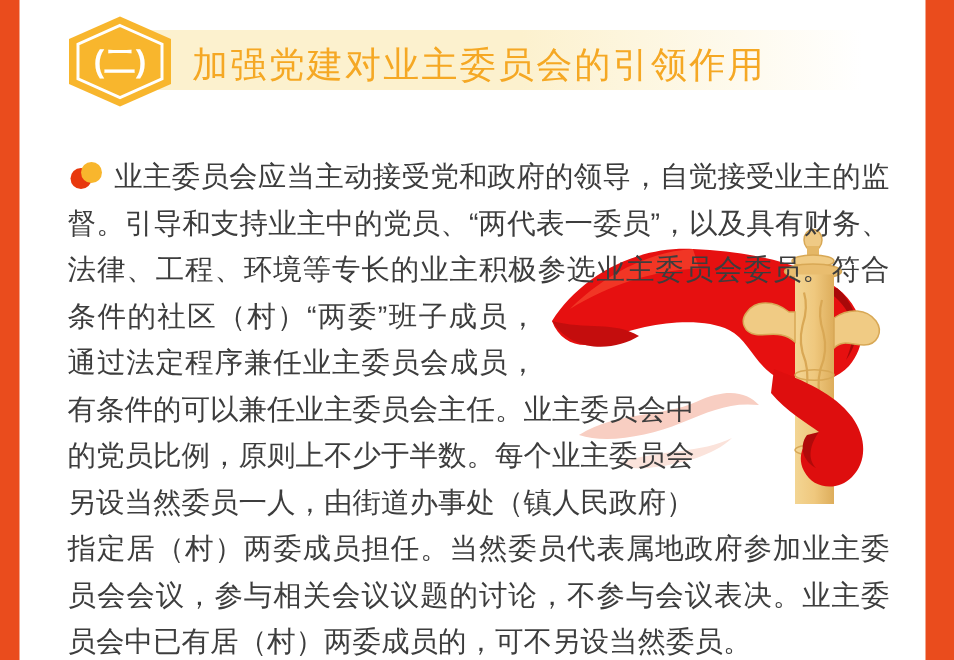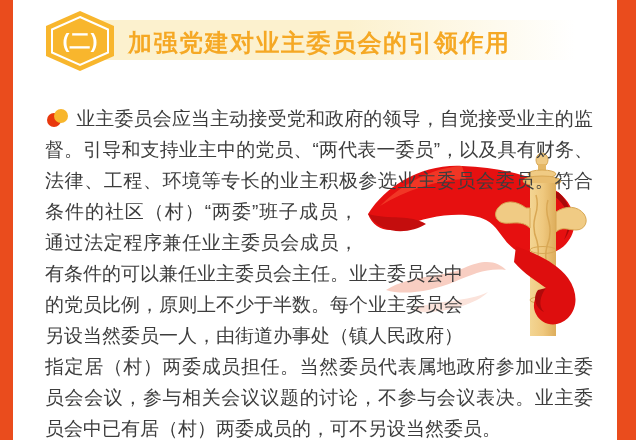--- a/index.html
+++ b/index.html
@@ -8,21 +8,21 @@
   .side-bar{position:absolute;top:0;height:440px;background:#EA4C1D;z-index:6;}
   .side-bar.left{left:0;width:13px;}
   .side-bar.right{right:0;width:19px;}
 
   .title-band{position:absolute;left:70px;top:20px;width:505px;height:40px;
     background:linear-gradient(90deg,#FCF1CE 0%,#FCF1CE 55%,rgba(252,241,206,0) 100%);z-index:1;}
   .badge{position:absolute;left:44px;top:9px;width:72px;height:64px;z-index:3;}
   .badge svg{display:block;}
   .badge .label{position:absolute;left:0;top:0;width:72px;height:64px;display:flex;
     align-items:center;justify-content:center;color:#ffffff;font-size:21px;font-weight:bold;letter-spacing:0px;}
-  .section-title{position:absolute;left:128px;top:27px;font-size:24px;font-weight:bold;
+  .section-title{position:absolute;left:128px;top:27px;font-size:24px;font-weight:normal;
     color:#F5A824;letter-spacing:1.5px;z-index:2;white-space:nowrap;}
 
   .content{position:absolute;left:45px;top:84px;width:548px;font-size:19px;line-height:31px;
     color:#3D3D3D;text-align:justify;z-index:2;}
   .bullet{display:inline-block;position:relative;width:26px;height:18px;vertical-align:-2px;margin-right:5px;}
   .bullet .c-red{position:absolute;left:2px;top:4px;width:14px;height:14px;border-radius:50%;background:#E8380D;}
   .bullet .c-gold{position:absolute;left:9px;top:0px;width:14px;height:14px;border-radius:50%;background:#F8B62D;}
   .sp1{float:right;clear:right;width:235px;height:62px;}
   .sp2{float:right;clear:right;width:130px;height:93px;}
 

